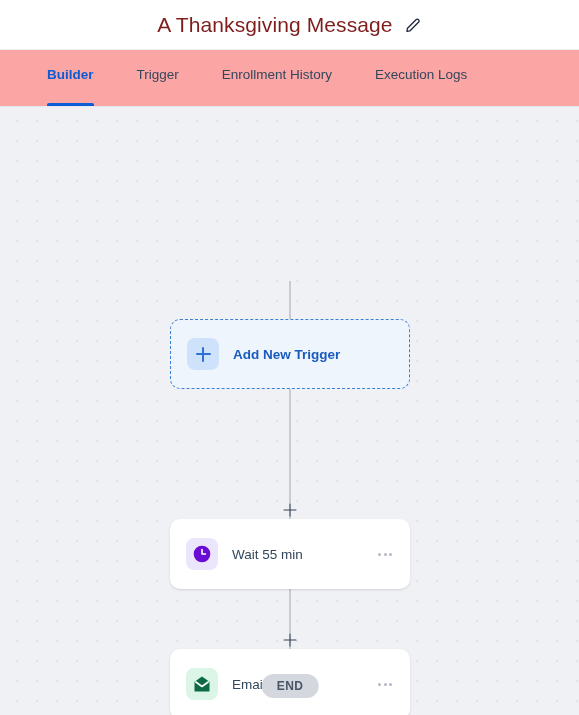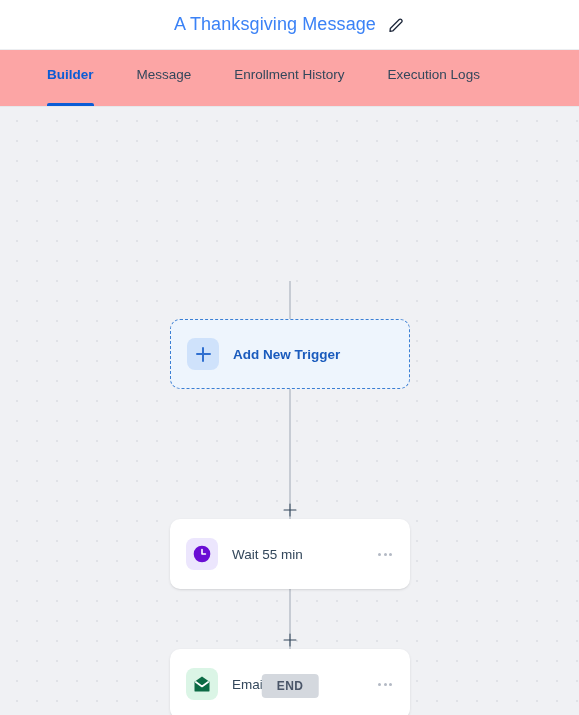--- a/index.html
+++ b/index.html
@@ -37,23 +37,23 @@
     border-bottom: 1px solid #eceef1;
   }
 
   .title-wrap {
     display: flex;
     align-items: center;
     gap: 11px;
   }
 
   .page-title {
-    font-size: 18px;
+    font-size: 21px;
     font-weight: 400;
-    color: #3b82f6;
+    color: #7f1d1d;
     letter-spacing: 0.1px;
     white-space: nowrap;
   }
 
   .edit-icon {
     display: inline-flex;
     align-items: center;
     justify-content: center;
     width: 18px;
     height: 18px;
@@ -242,21 +242,21 @@
   .end-pill {
     position: absolute;
     left: 286px;
     transform: translateX(-50%);
     background: #d4d8de;
     color: #4a5568;
     font-size: 12px;
     font-weight: 700;
     letter-spacing: 0.4px;
     padding: 6px 15px;
-    border-radius: 4px;
+    border-radius: 12px;
     line-height: 1;
   }
 </style>
 </head>
 <body>
 
 <div class="app">
 
   <div class="header">
     <div class="title-wrap">
@@ -267,21 +267,21 @@
         </svg>
       </span>
     </div>
   </div>
 
   <div class="tabs">
     <div class="tab active">
       <span>Builder</span>
     </div>
     <div class="tab">
-      <span>Message</span>
+      <span>Trigger</span>
     </div>
     <div class="tab">
       <span>Enrollment History</span>
     </div>
     <div class="tab">
       <span>Execution Logs</span>
     </div>
   </div>
 
   <div class="canvas">

